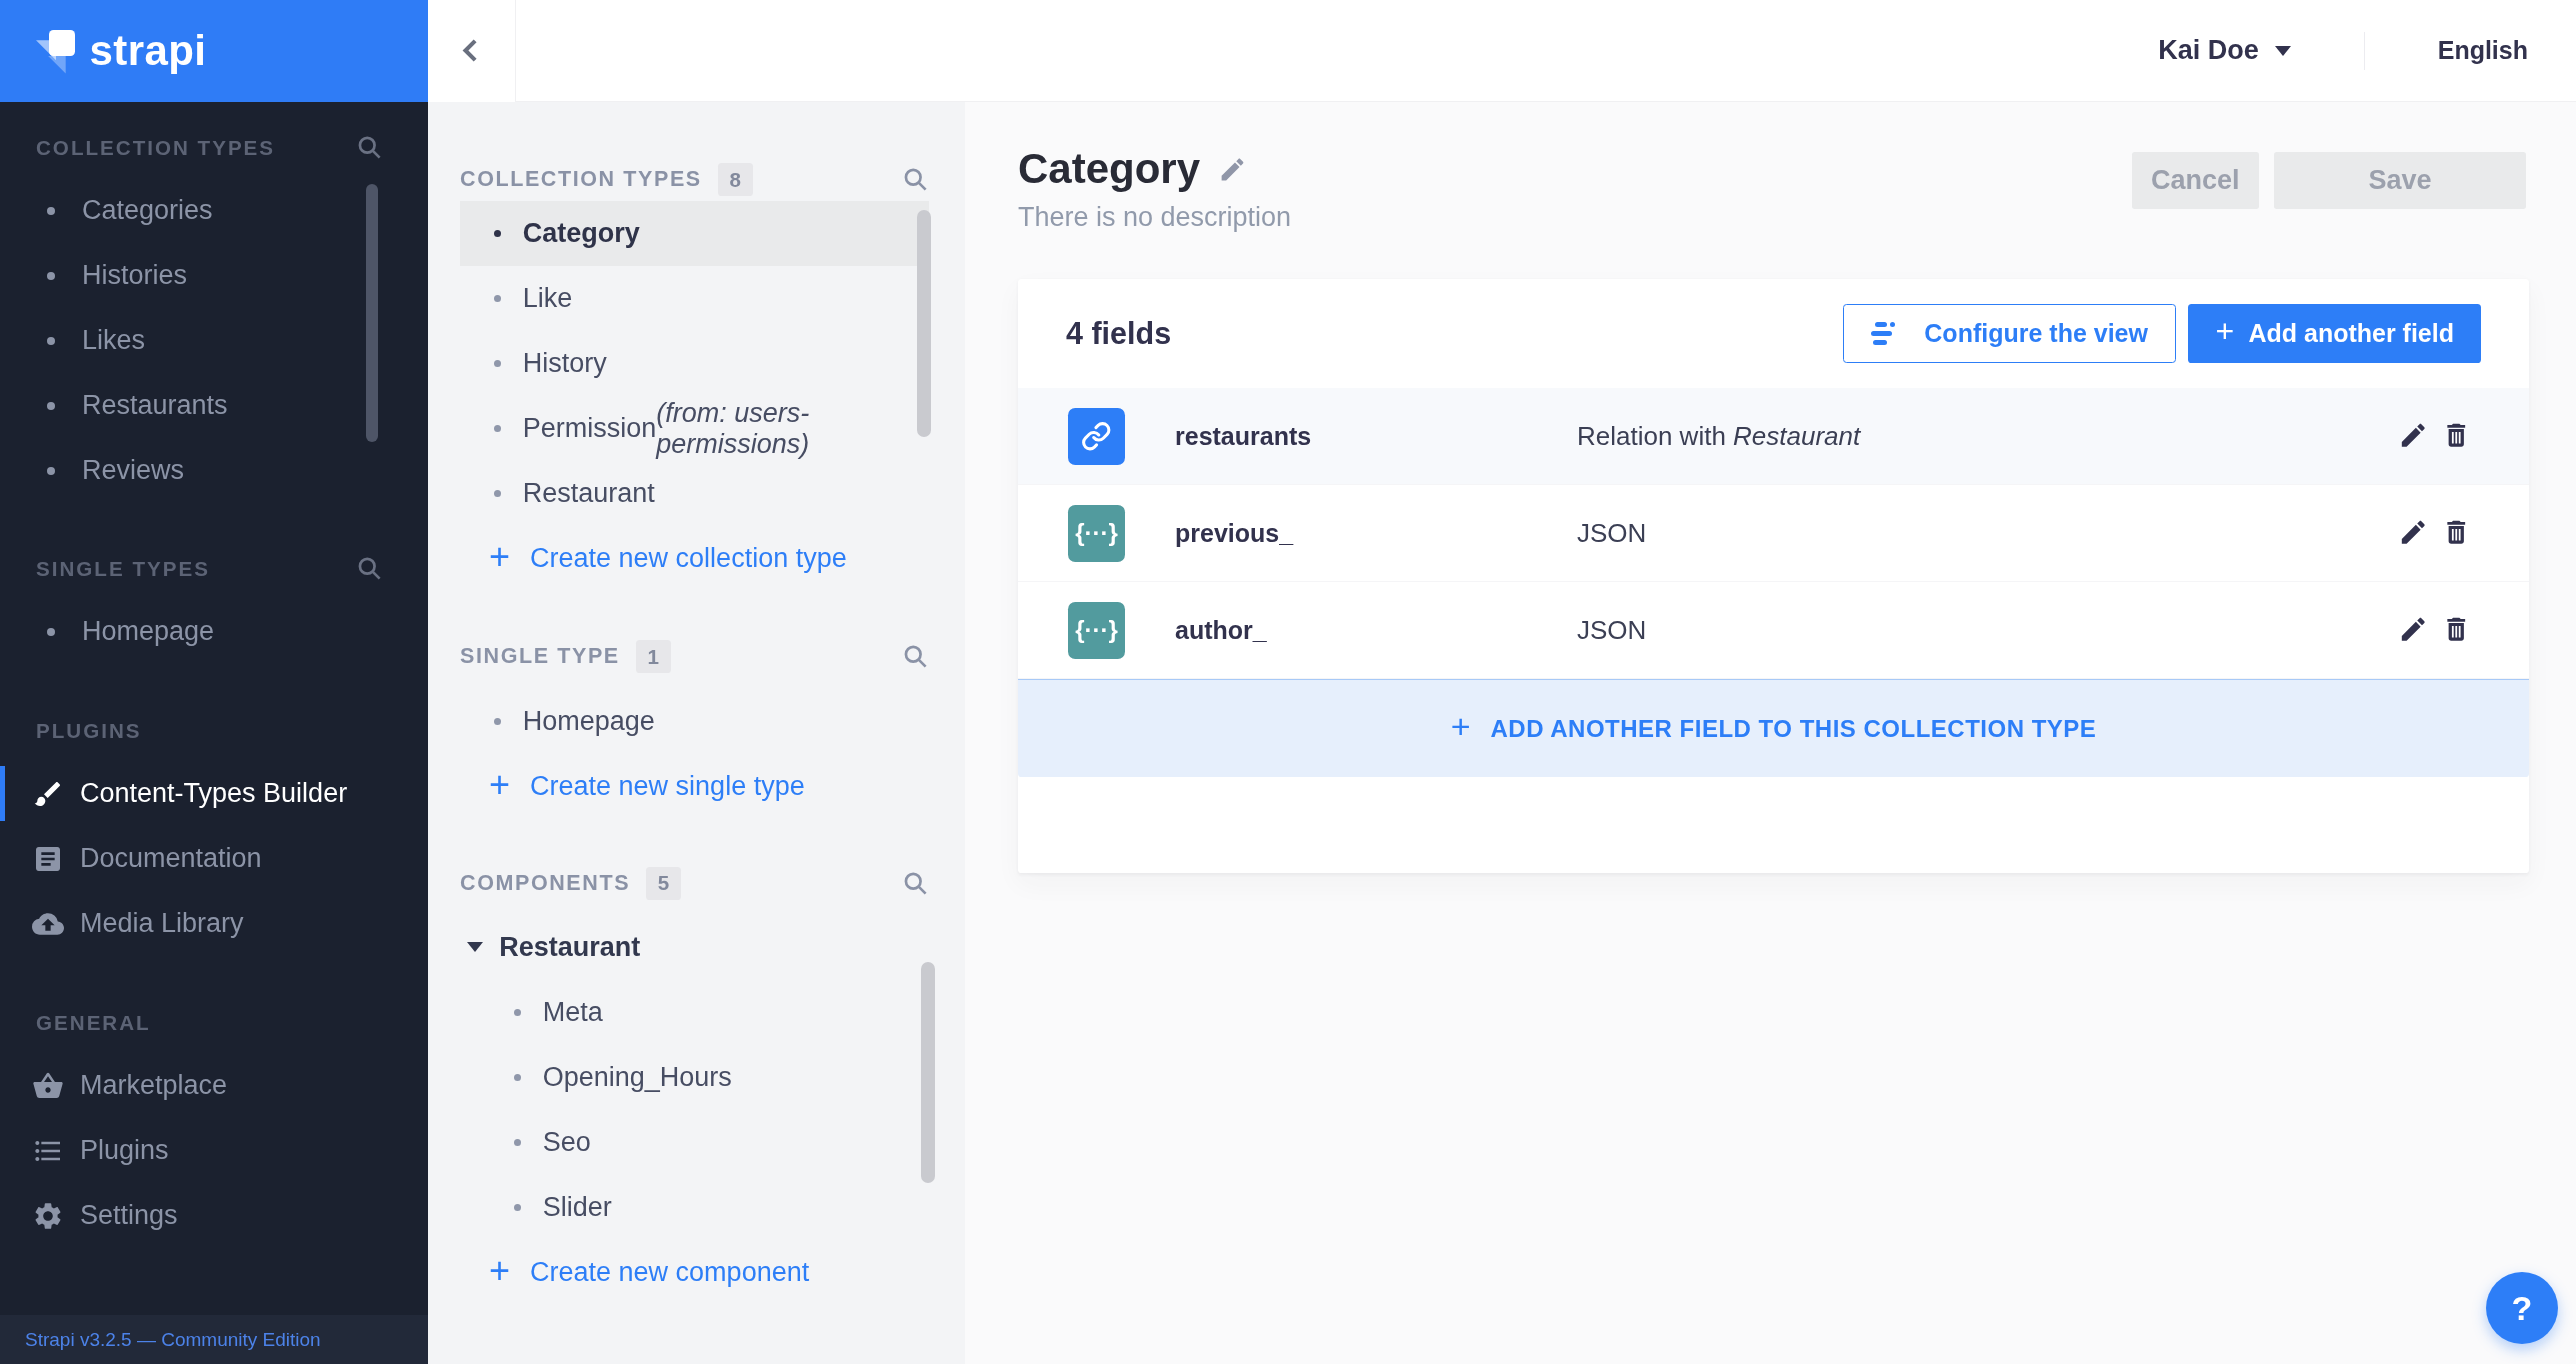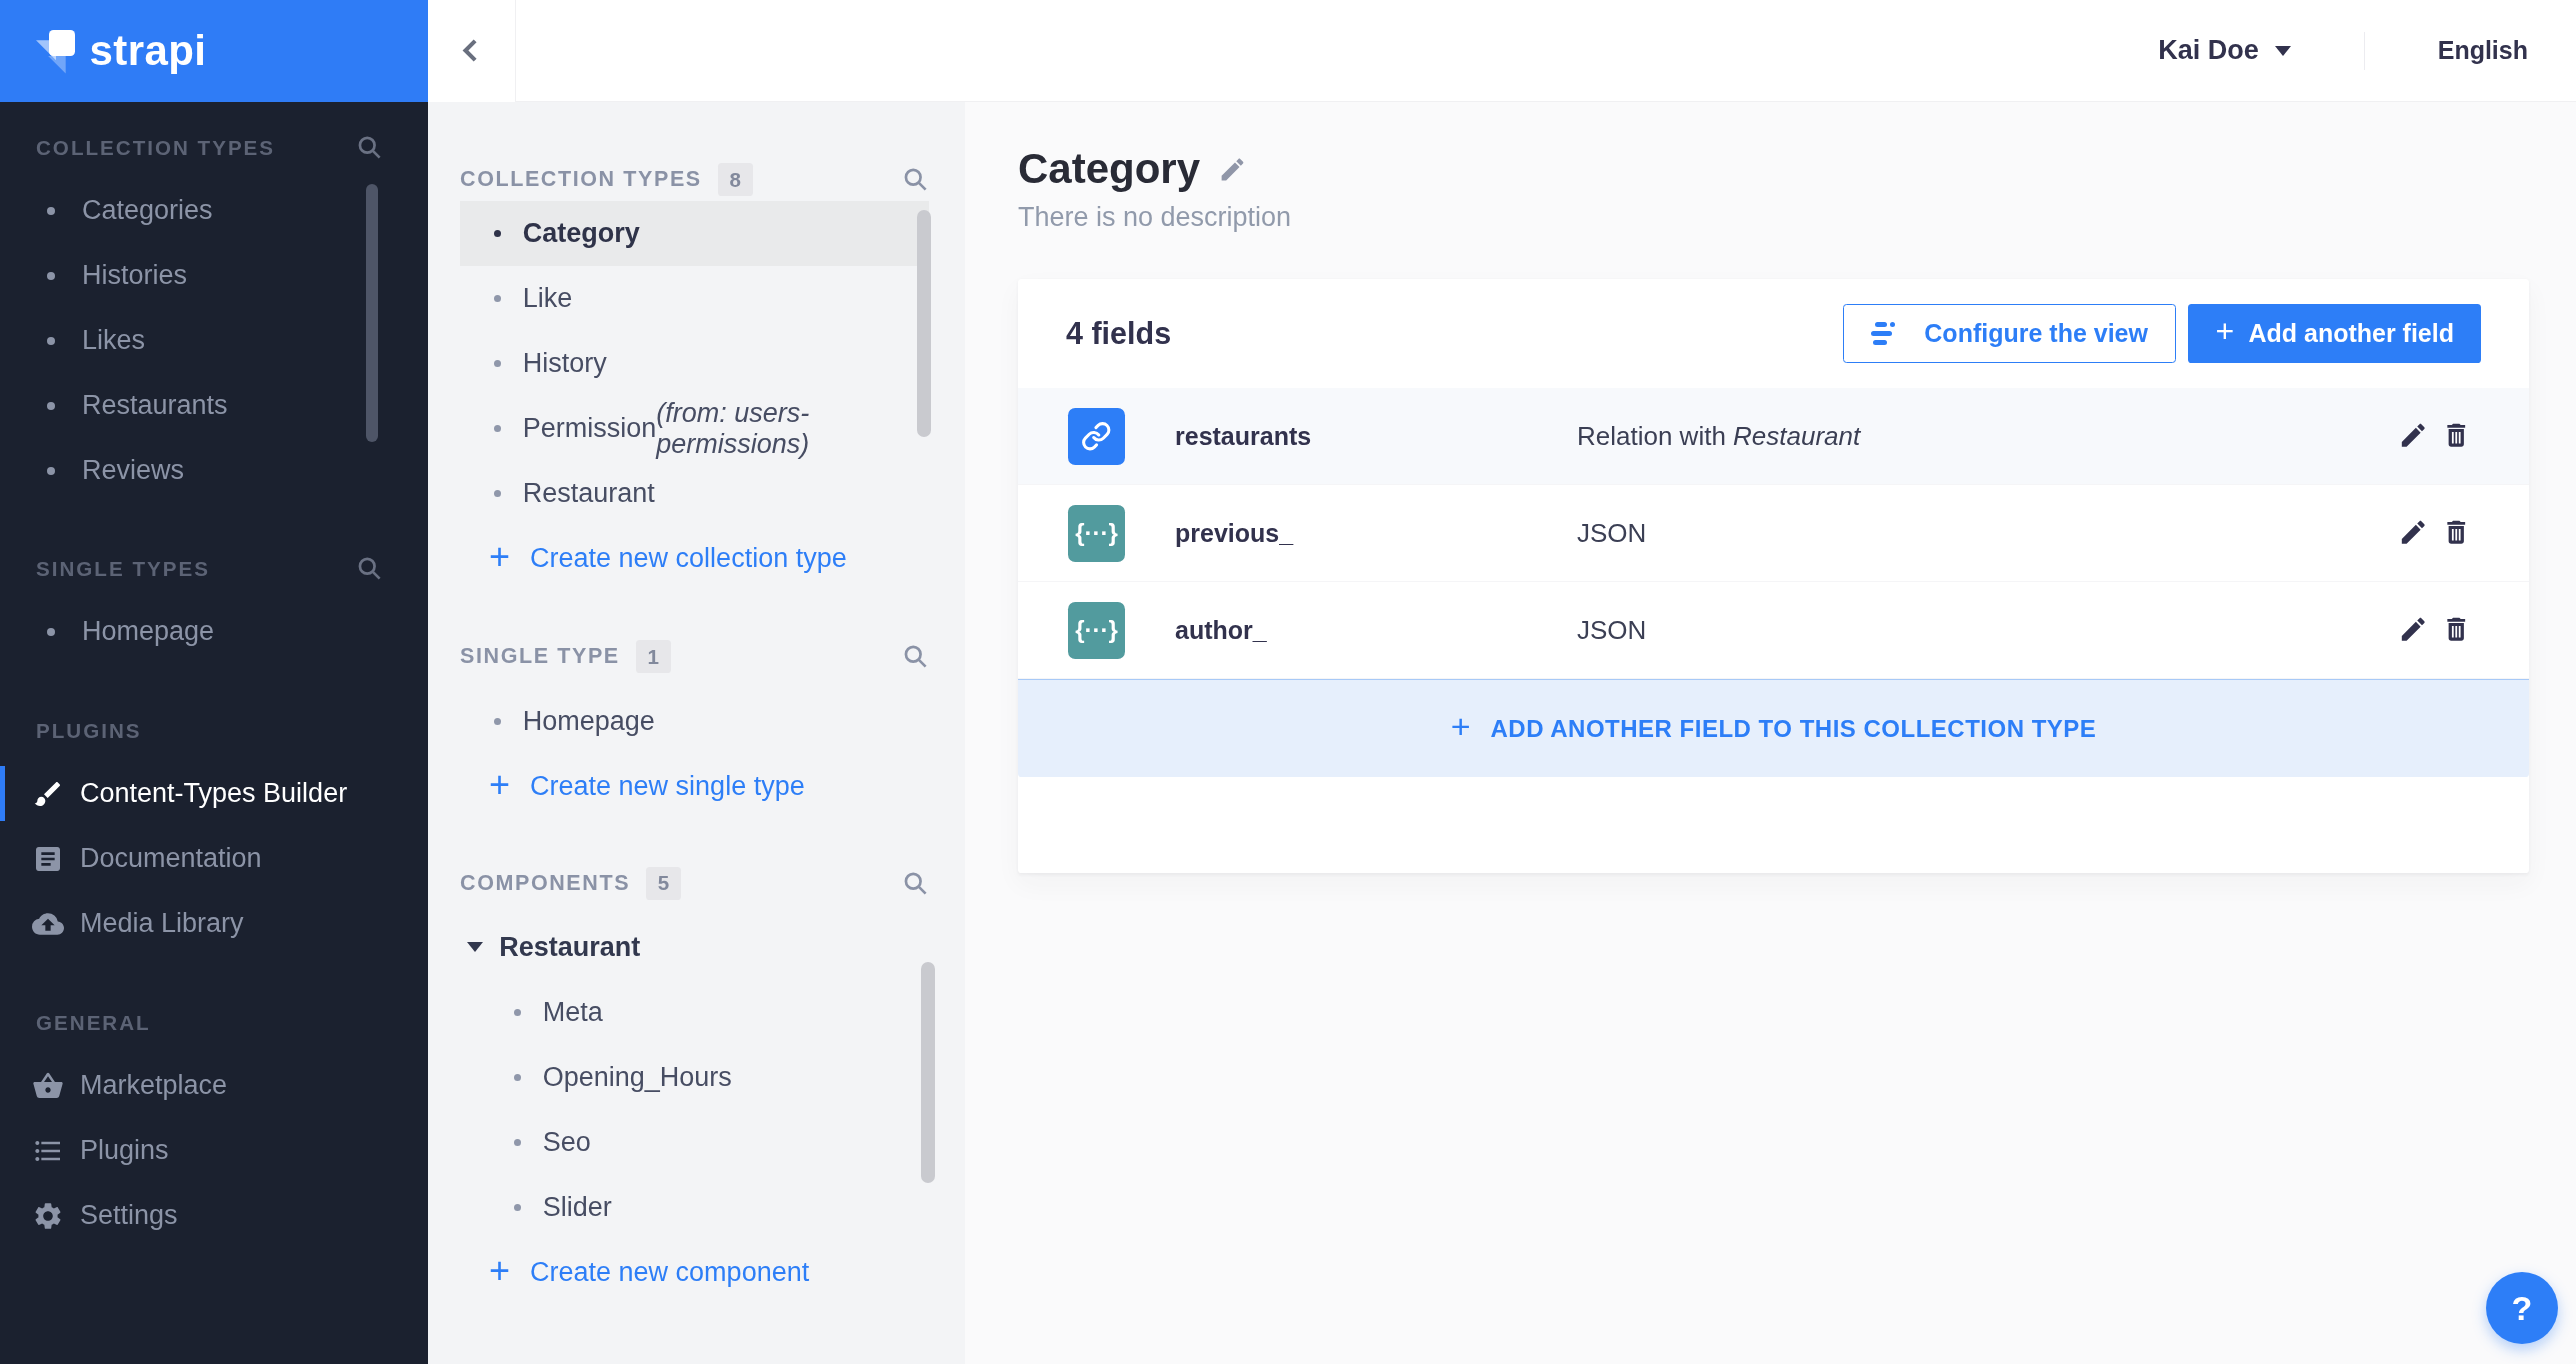--- a/index.html
+++ b/index.html
@@ -198,20 +198,23 @@
       <span>Plugins</span>
     </div>
     <div class="s-item">
       <svg class="nav-ic" viewBox="0 0 24 24">
           <path d="M19.14 12.94c.04-.3.06-.61.06-.94s-.02-.64-.07-.94l2.03-1.58c.18-.14.23-.41.12-.61l-1.92-3.32c-.12-.22-.37-.29-.59-.22l-2.39.96c-.5-.38-1.03-.7-1.62-.94l-.36-2.54c-.04-.24-.24-.41-.48-.41h-3.84c-.24 0-.43.17-.47.41l-.36 2.54c-.59.24-1.13.57-1.62.94l-2.39-.96c-.22-.08-.47 0-.59.22L2.74 8.87c-.12.21-.08.47.12.61l2.03 1.58c-.05.3-.09.63-.09.94s.02.64.07.94l-2.03 1.58c-.18.14-.23.41-.12.61l1.92 3.32c.12.22.37.29.59.22l2.39-.96c.5.38 1.03.7 1.62.94l.36 2.54c.05.24.24.41.48.41h3.84c.24 0 .44-.17.47-.41l.36-2.54c.59-.24 1.13-.56 1.62-.94l2.39.96c.22.08.47 0 .59-.22l1.92-3.32c.12-.22.07-.47-.12-.61l-2.01-1.58zM12 15.6c-1.98 0-3.6-1.62-3.6-3.6s1.62-3.6 3.6-3.6 3.6 1.62 3.6 3.6-1.62 3.6-3.6 3.6z"></path>
         </svg>
       <span>Settings</span>
     </div>
 
     <div class="side-thumb"></div>
+    <div class="side-footer">
+      <a>Strapi v3.2.5 — Community Edition</a>
+    </div>
   </aside>
 
   <header class="topbar">
     <button class="back-btn">
       <svg viewBox="0 0 24 24">
           <polyline points="15 4 7 12 15 20"></polyline>
         </svg>
     </button>
     <div class="topbar-right">
       <div class="user-menu">
@@ -314,20 +317,24 @@
 
   <section class="main">
     <div class="page-head">
       <div class="page-title-row">
         <h1 class="page-title">Category</h1>
         <svg class="pencil-sm" viewBox="0 0 24 24">
             <path d="M3 17.25V21h3.75L17.81 9.94l-3.75-3.75L3 17.25zM20.71 7.04c.39-.39.39-1.02 0-1.41l-2.34-2.34c-.39-.39-1.02-.39-1.41 0l-1.83 1.83 3.75 3.75 1.83-1.83z"></path>
           </svg>
       </div>
       <div class="page-sub">There is no description</div>
+    </div>
+    <div class="head-actions">
+      <button class="btn-disabled btn-cancel">Cancel</button>
+      <button class="btn-disabled btn-save">Save</button>
     </div>
 
     <div class="card">
       <div class="card-header">
         <span class="fields-count">4 fields</span>
         <div class="card-actions">
           <button class="btn-outline">
             <span class="cfg-icon">
               <span class="r">
                   <span class="seg" style="width:12.5px;margin-left:3.6px;"></span>

